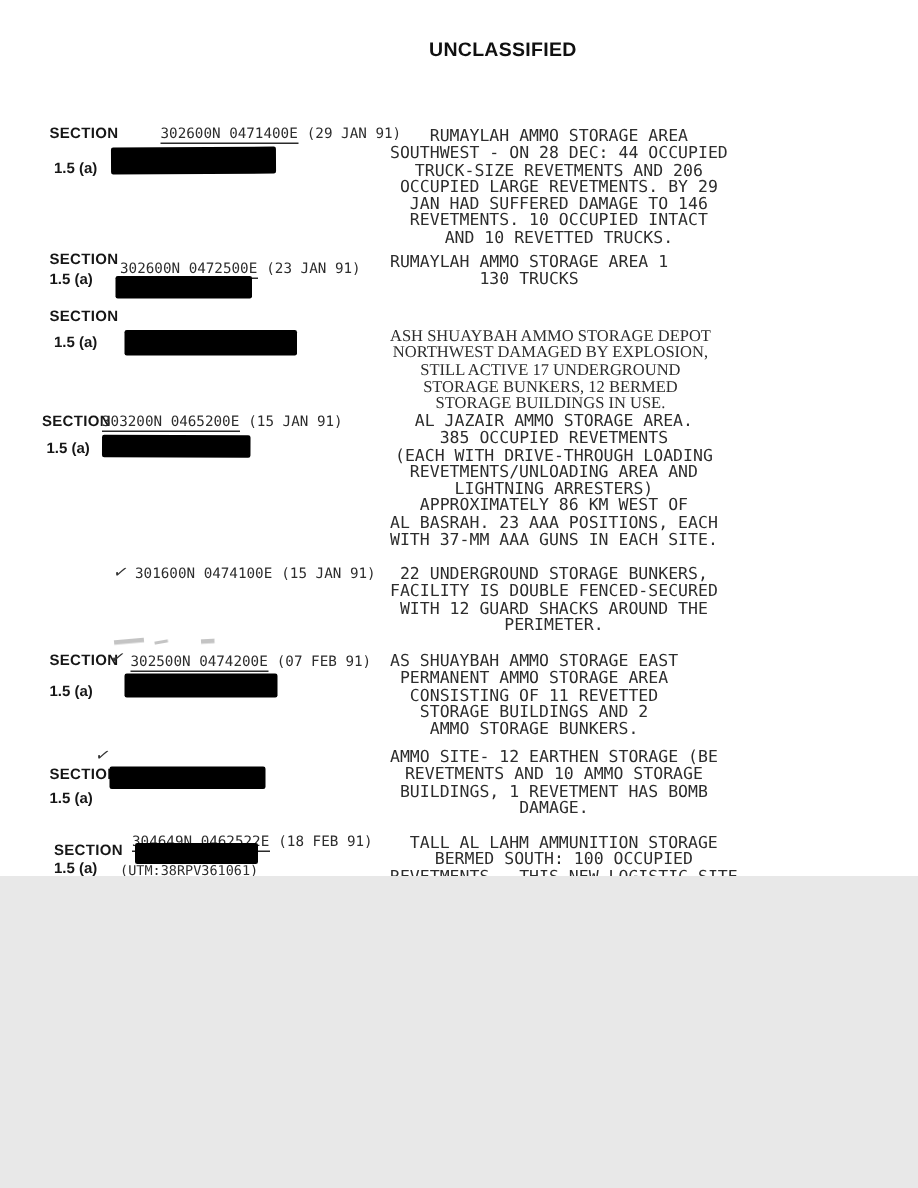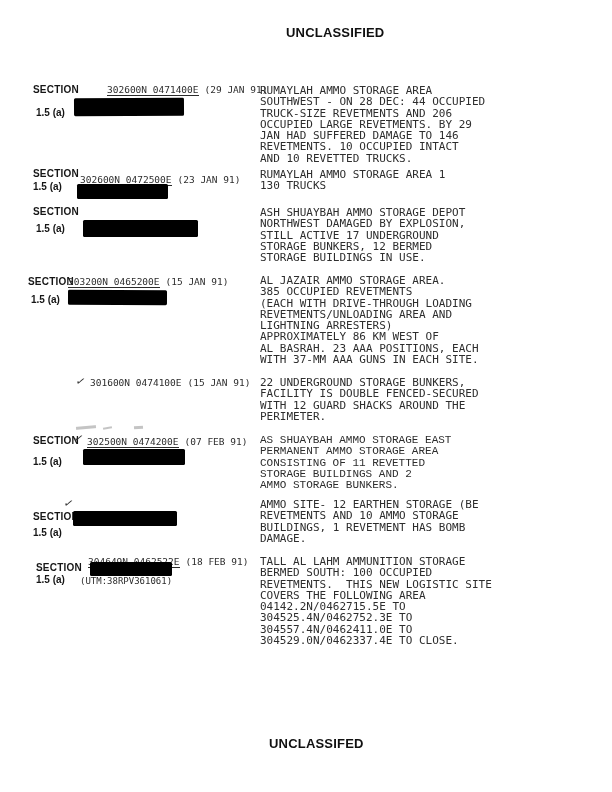--- a/index.html
+++ b/index.html
@@ -1,18 +1,18 @@
 <!DOCTYPE html>
 <html style="--redaction: #000000;"><head>
 <meta charset="utf-8">
 <style>
   html,body{margin:0;padding:0;background:#e8e8e8;}
   .page{
-    position:relative;width:612px;height:792px;background:#ffffff;
-    font-family:"Liberation Sans",sans-serif;overflow:hidden;margin:0 auto;
+    position:relative;width:612px;height:584px;background:#ffffff;
+    font-family:"Liberation Sans",sans-serif;overflow:hidden;margin:0 auto;text-align:center;
   }
   .classification{
     position:absolute;font-weight:bold;font-size:13px;color:#101010;
     letter-spacing:.2px;white-space:nowrap;
   }
   .header-class{left:286px;top:25px;}
   .footer-class{left:269px;top:736px;}
 
   .entry{position:absolute;left:0;width:612px;height:10px;}
   .entry > span,.entry > div{position:absolute;}
@@ -38,33 +38,33 @@
   .e1 .bar{left:74px;top:14px;width:110px;height:18px;transform:rotate(-.3deg);}
   .e1 .sub{left:36px;top:23px;} .e1 .desc{left:260px;top:1px;}
   
   .e2 .sec{left:33px;top:0;} .e2 .coordline{left:80px;top:6px;}
   .e2 .bar{left:77px;top:16px;width:91px;height:15px;}
   .e2 .sub{left:33px;top:13px;} .e2 .desc{left:260px;top:1px;}
   
   .e3 .sec{left:33px;top:1px;}
   .e3 .coordline{left:85px;top:2px;border-top:1px solid #333;padding-top:1px;}
   .e3 .bar{left:83px;top:15px;width:115px;height:17px;}
-  .e3 .sub{left:36px;top:18px;} .e3 .desc{left:260px;top:2px;}
+  .e3 .sub{left:36px;top:18px;} .e3 .desc{left:260px;top:14px;font-family:Liberation Serif, serif;}
   
   .e4 .sec{left:28px;top:0;} .e4 .coordline{left:68px;top:0;}
   .e4 .bar{left:68px;top:14px;width:99px;height:15px;transform:rotate(.2deg);}
   .e4 .sub{left:31px;top:18px;} .e4 .desc{left:260px;top:-1px;}
   
   .e5 .chk{left:76px;top:-2px;} .e5 .coordline{left:90px;top:0;}
   .e5 .desc{left:260px;top:0;}
   
   .e6 .sec{left:33px;top:0;} .e6 .chk{left:74px;top:-3px;}
   .e6 .coordline{left:87px;top:1px;}
   .e6 .bar{left:83px;top:14px;width:102px;height:16px;}
-  .e6 .sub{left:33px;top:21px;} .e6 .desc{left:260px;top:0;font-family:Liberation Mono, monospace;}
+  .e6 .sub{left:33px;top:21px;} .e6 .desc{left:260px;top:0;}
   .e6 .s1{left:76px;top:-9px;width:20px;height:3px;transform:rotate(-5deg);}
   .e6 .s2{left:103px;top:-8px;width:9px;height:2px;transform:rotate(-10deg);}
   .e6 .s3{left:134px;top:-9px;width:9px;height:3px;transform:rotate(-3deg);}
   
   .e7 .chk{left:64px;top:-2px;} .e7 .coordline{left:75px;top:0;}
   .e7 .date{margin-left:14px;}
   .e7 .sec{left:33px;top:12px;}
   .e7 .bar{left:73px;top:12px;width:104px;height:15px;}
   .e7 .sub{left:33px;top:28px;} .e7 .desc{left:260px;top:0;}
   

